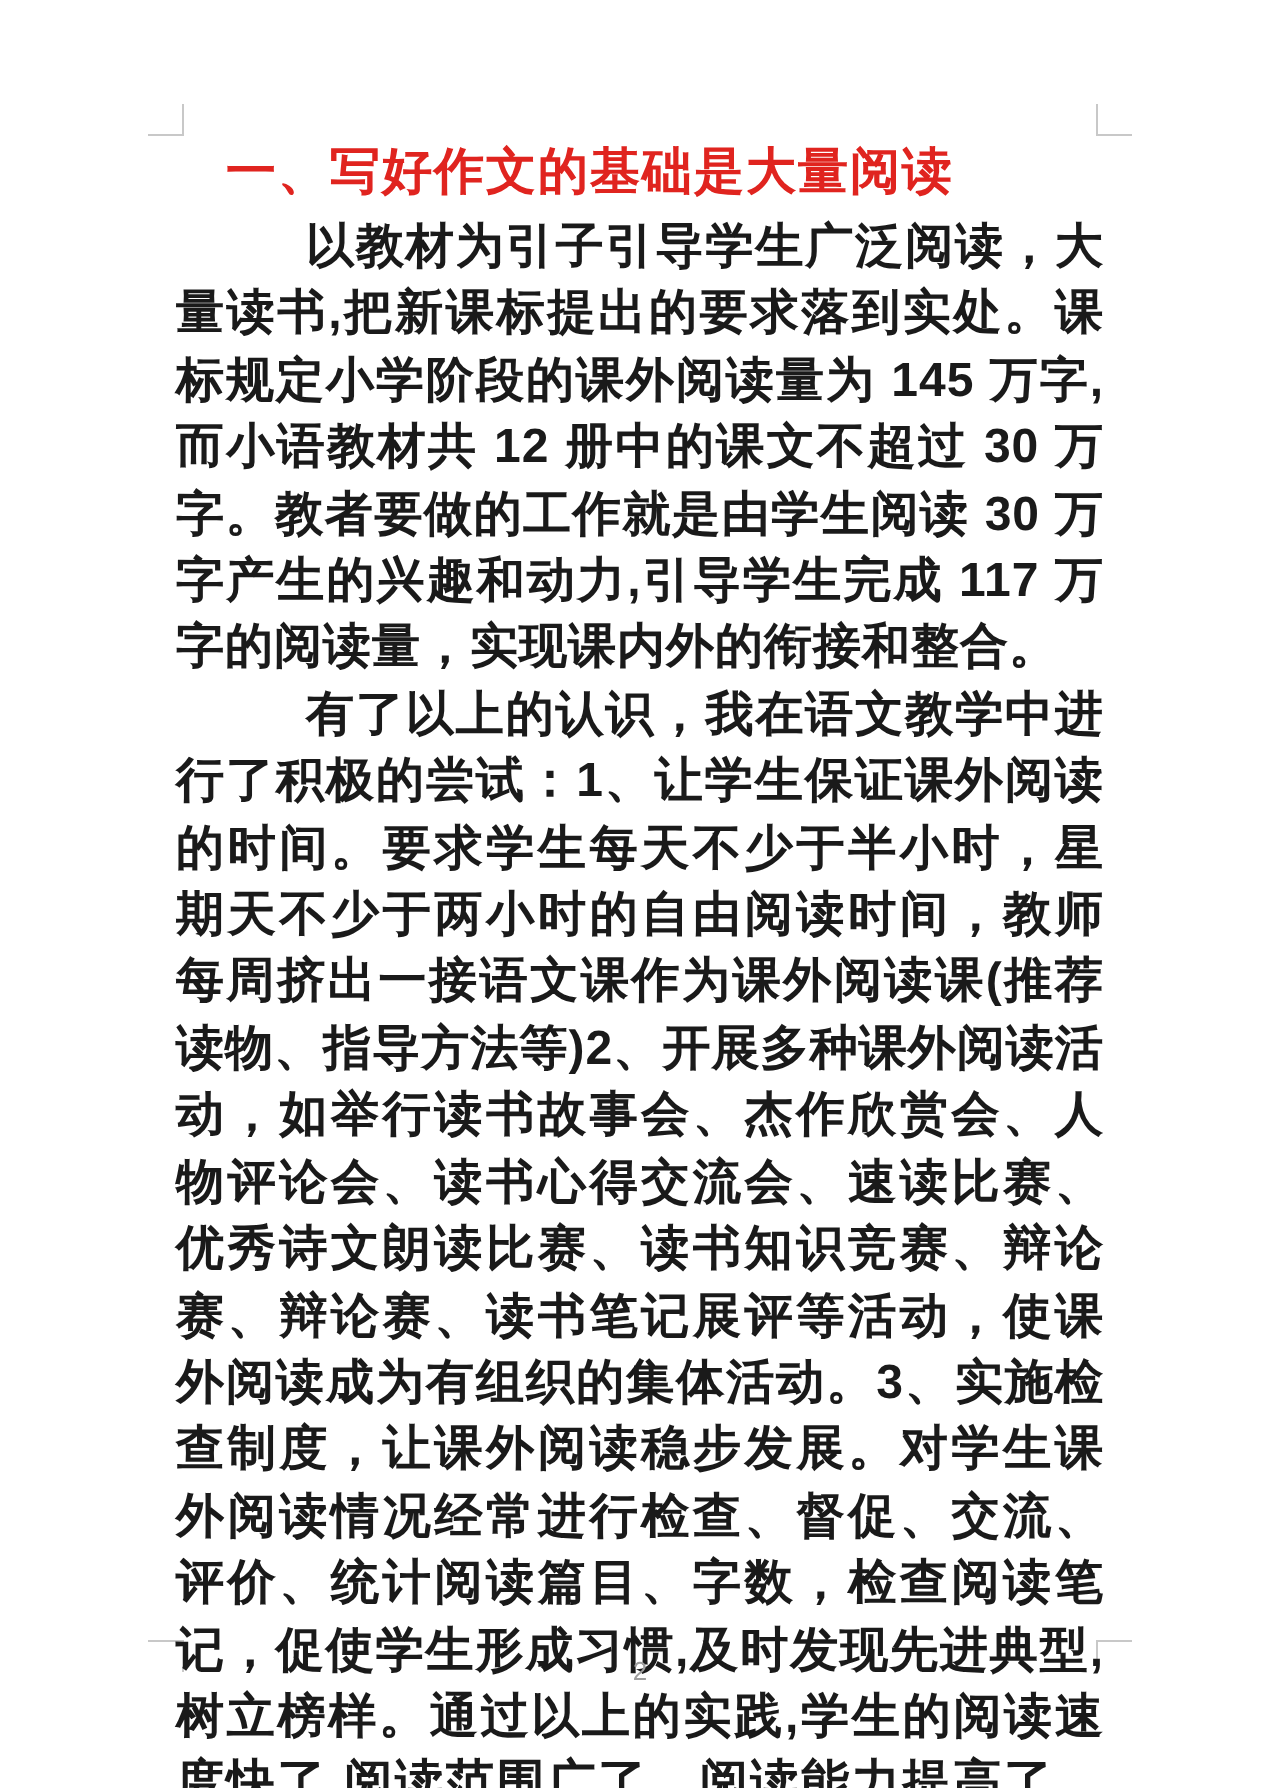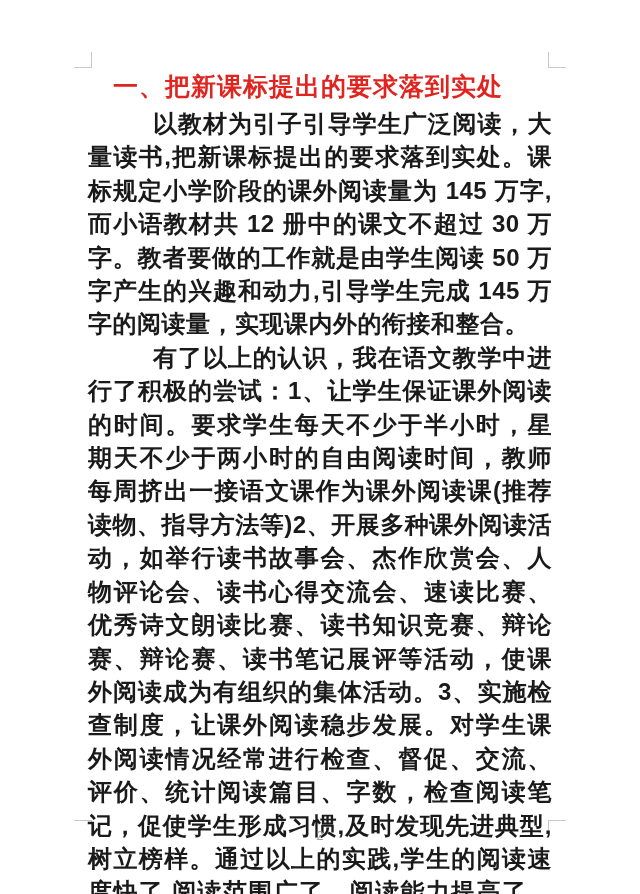--- a/index.html
+++ b/index.html
@@ -72,22 +72,22 @@
 <body>
 
 <div class="page">
 
   <div class="crop-mark tl"></div>
   <div class="crop-mark tr"></div>
   <div class="crop-mark bl"></div>
   <div class="crop-mark br"></div>
 
   <div class="text-area">
-    <h1 class="heading" style="color: rgb(224, 36, 31);">一、把新课标提出的要求落到实处</h1>
+    <h1 class="heading" style="color: rgb(224, 36, 31);">一、写好作文的基础是大量阅读</h1>
 
-    <p class="para" style="color: rgb(26, 26, 26);">以教材为引子引导学生广泛阅读，大量读书,把新课标提出的要求落到实处。课标规定小学阶段的课外阅读量为 145 万字,而小语教材共 12 册中的课文不超过 30 万字。教者要做的工作就是由学生阅读 50 万字产生的兴趣和动力,引导学生完成 145 万字的阅读量，实现课内外的衔接和整合。</p>
+    <p class="para" style="color: rgb(26, 26, 26);">以教材为引子引导学生广泛阅读，大量读书,把新课标提出的要求落到实处。课标规定小学阶段的课外阅读量为 145 万字,而小语教材共 12 册中的课文不超过 30 万字。教者要做的工作就是由学生阅读 30 万字产生的兴趣和动力,引导学生完成 117 万字的阅读量，实现课内外的衔接和整合。</p>
 
     <p class="para" style="color: rgb(26, 26, 26);">有了以上的认识，我在语文教学中进行了积极的尝试：1、让学生保证课外阅读的时间。要求学生每天不少于半小时，星期天不少于两小时的自由阅读时间，教师每周挤出一接语文课作为课外阅读课(推荐读物、指导方法等)2、开展多种课外阅读活动，如举行读书故事会、杰作欣赏会、人物评论会、读书心得交流会、速读比赛、优秀诗文朗读比赛、读书知识竞赛、辩论赛、辩论赛、读书笔记展评等活动，使课外阅读成为有组织的集体活动。3、实施检查制度，让课外阅读稳步发展。对学生课外阅读情况经常进行检查、督促、交流、评价、统计阅读篇目、字数，检查阅读笔记，促使学生形成习惯,及时发现先进典型,树立榜样。通过以上的实践,学生的阅读速度快了,阅读范围广了，阅读能力提高了，阅读兴趣增强了，阅读习惯</p>
   </div>
 
   <div class="page-number" style="color: rgb(158, 158, 158);">2</div>
 
 </div>
 
 </body></html>

